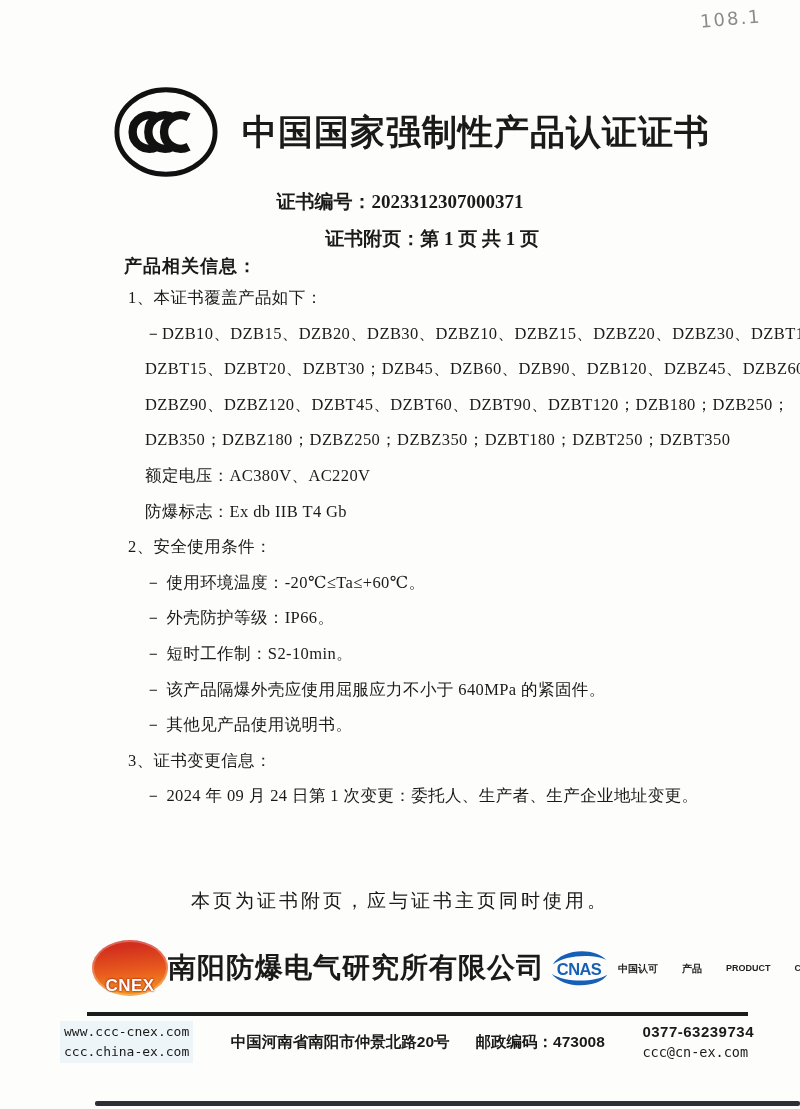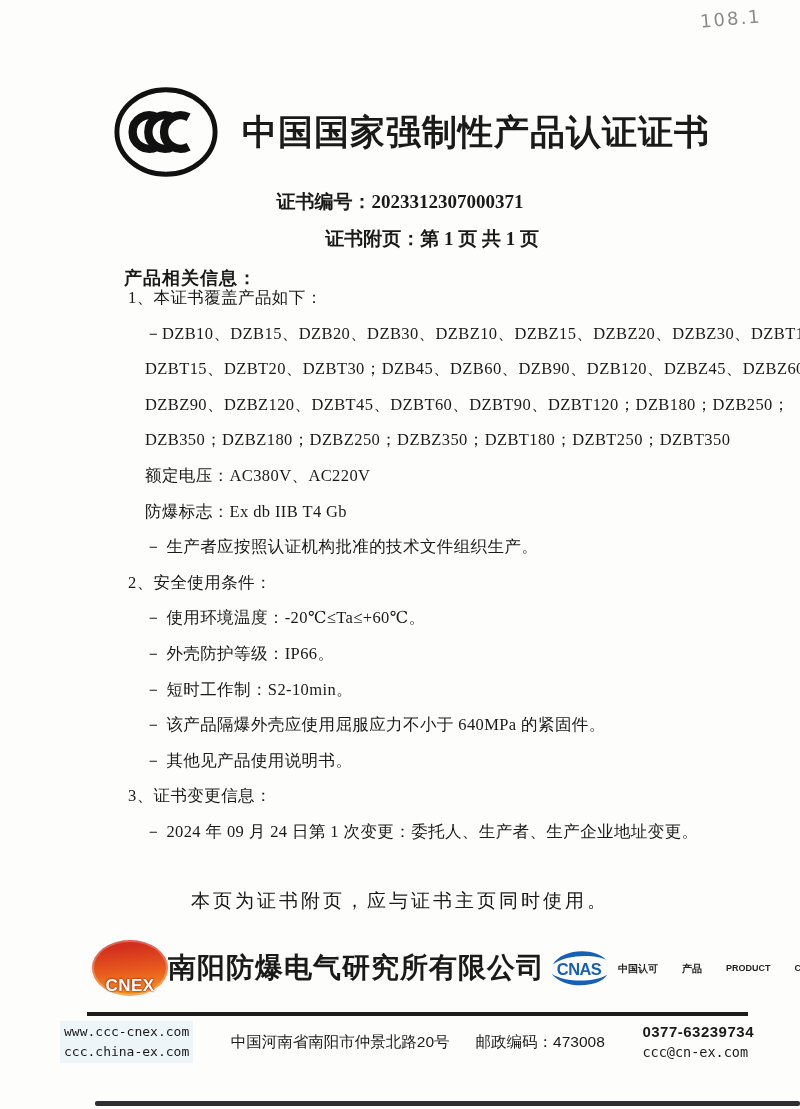--- a/index.html
+++ b/index.html
@@ -19,21 +19,21 @@
   .ccc-logo { width:108px; height:96px; flex:0 0 auto; }
   .doc-title {
     font-size:35px; font-weight:bold; letter-spacing:1px; white-space:nowrap;
     font-family:"Liberation Serif","DejaVu Serif",serif;
   }
   
   .cert-line { position:absolute; left:0; width:100%; text-align:center; font-weight:bold; font-size:19px; }
   .cert-line.n1 { top:189px; }
   .cert-line.n2 { top:226px;margin-left:32px; }
   
-  .body-heading { position:absolute; top:254px; left:124px; font-weight:bold; font-size:18px; letter-spacing:1px;margin-top:12px; }
+  .body-heading { position:absolute; top:254px; left:124px; font-weight:bold; font-size:18px; letter-spacing:1px; }
   .body-block { position:absolute; top:280px; left:128px; right:95px; font-size:16.5px; letter-spacing:.4px; }
   .line { line-height:35.6px; white-space:nowrap; }
   .line.l2 { padding-left:17px; }
   
   .closing-note { position:absolute; top:888px; left:0; width:100%; text-align:center; font-size:19px; letter-spacing:3px; }
   
   .footer { position:absolute; top:940px; left:92px; right:58px; display:flex; align-items:center; }
   .cnex-oval {
     width:76px; height:56px; border-radius:50%;
     background:linear-gradient(175deg,#d32f1e 15%,#e85a1d 55%,#f3911d 90%);
@@ -56,21 +56,21 @@
   
   .footer-rule { position:absolute; top:1012px; left:87px; right:52px; height:3.5px; background:#1d1d1d; }
   .contact-row {
     position:absolute; top:1021px; left:60px; right:46px;
     display:flex; justify-content:space-between; align-items:center;
   }
   .contact-left {
     font-family:"DejaVu Sans Mono","Liberation Mono",monospace; font-size:13px; line-height:20px;
     background:rgba(205,228,242,.30); padding:1px 4px; white-space:nowrap;
   }
-  .contact-center { font-family:"Liberation Sans",sans-serif; font-weight:normal; font-size:15.5px; white-space:nowrap; }
+  .contact-center { font-family:"Liberation Sans",sans-serif; font-weight:bold; font-size:15.5px; white-space:nowrap; }
   .contact-center .postal { margin-left:26px; }
   .contact-right { font-family:"DejaVu Sans Mono","Liberation Mono",monospace; font-size:13.5px; line-height:20px; text-align:left; white-space:nowrap; }
   .contact-right .phone { font-size:15px; font-weight:bold; font-family:"Liberation Sans",sans-serif; letter-spacing:.5px; }
   
   .scan-bar { position:absolute; bottom:3px; left:95px; right:0; height:5px; background:#2e2e36; border-radius:2px; }
 </style>
 </head>
 <body>
 
 <div class="page">
@@ -94,21 +94,20 @@
   <div class="body-heading">产品相关信息：</div>
 
   <div class="body-block">
     <div class="line l1">1、本证书覆盖产品如下：</div>
     <div class="line l2">－DZB10、DZB15、DZB20、DZB30、DZBZ10、DZBZ15、DZBZ20、DZBZ30、DZBT10、</div>
     <div class="line l2">DZBT15、DZBT20、DZBT30；DZB45、DZB60、DZB90、DZB120、DZBZ45、DZBZ60、</div>
     <div class="line l2">DZBZ90、DZBZ120、DZBT45、DZBT60、DZBT90、DZBT120；DZB180；DZB250；</div>
     <div class="line l2">DZB350；DZBZ180；DZBZ250；DZBZ350；DZBT180；DZBT250；DZBT350</div>
     <div class="line l2">额定电压：AC380V、AC220V</div>
     <div class="line l2">防爆标志：Ex db IIB T4 Gb</div>
-    <div class="line l2">－ 生产者应按照认证机构批准的技术文件组织生产。</div>
     <div class="line l1">2、安全使用条件：</div>
     <div class="line l2">－ 使用环境温度：-20℃≤Ta≤+60℃。</div>
     <div class="line l2">－ 外壳防护等级：IP66。</div>
     <div class="line l2">－ 短时工作制：S2-10min。</div>
     <div class="line l2">－ 该产品隔爆外壳应使用屈服应力不小于 640MPa 的紧固件。</div>
     <div class="line l2">－ 其他见产品使用说明书。</div>
     <div class="line l1">3、证书变更信息：</div>
     <div class="line l2">－ 2024 年 09 月 24 日第 1 次变更：委托人、生产者、生产企业地址变更。</div>
   </div>
 

